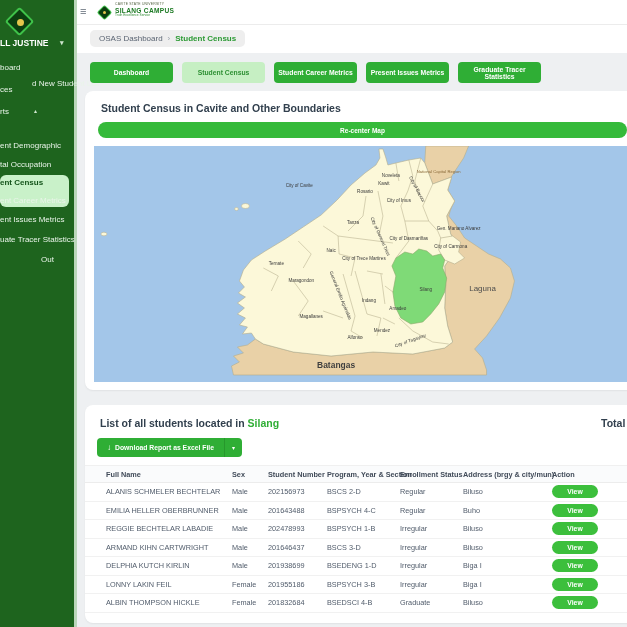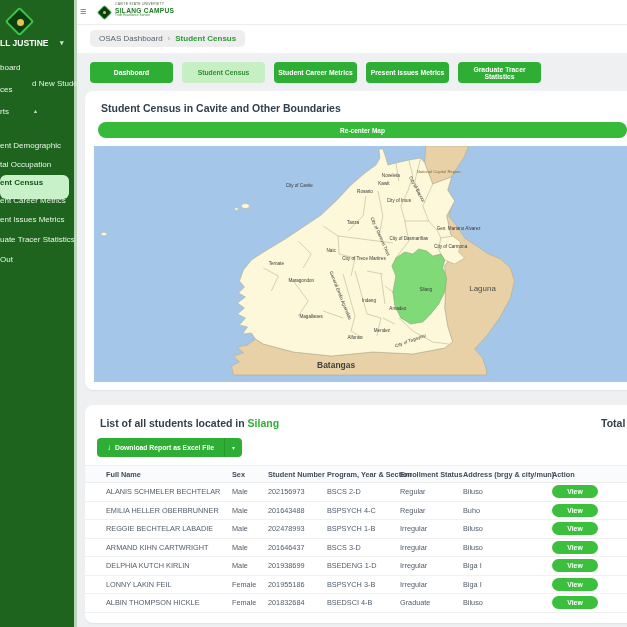--- a/index.html
+++ b/index.html
@@ -13,21 +13,21 @@
   .side-logo { position:absolute; left:5px; top:7px; width:30px; height:30px; }
   .side-logo .dia { position:absolute; left:4px; top:4px; width:21px; height:21px;
                     transform:rotate(45deg); background:#0c3f10; border:2.5px solid #3fc24a; border-radius:3px; }
   .side-logo .core { position:absolute; left:12px; top:12px; width:7px; height:7px; border-radius:50%; background:#e5c64b; }
   .side-user { position:absolute; left:0; top:36px; width:77px; height:14px; color:#fff;
                font-size:8.5px; font-weight:bold; line-height:14px; cursor:pointer; }
   .side-user .chev { position:absolute; left:60px; top:0; font-size:7px; color:#cfe6cf; }
   .side-item { position:absolute; left:0; width:95px; height:15px; color:#e9f4e9; font-size:8px;
                line-height:15px; white-space:nowrap; cursor:pointer; }
   .side-item.active { background:#c9f1c9; color:#14531a; font-weight:bold; width:69px;
-                      border-radius:6px; height:24px; line-height:16px; }
+                      border-radius:6px; height:32px; line-height:16px; }
   .side-caret { position:absolute; left:34px; top:0; font-size:6px; color:#cfe6cf; }
 
   
   .main { position:absolute; left:77px; top:0; width:563px; height:627px; }
 
   .topbar { position:relative; height:25px; background:#fff; border-bottom:1px solid #ececec; }
   .burger { position:absolute; left:3px; top:5px; font-size:11px; color:#5f6a75; cursor:pointer; }
   .nav-logo { position:absolute; left:19px; top:4px; width:17px; height:17px; }
   .nav-logo .dia { position:absolute; left:3px; top:3px; width:11px; height:11px;
                    transform:rotate(45deg); background:#0c3f10; border:1.5px solid #3fc24a; border-radius:2px; }
@@ -99,21 +99,21 @@
         <div class="side-item" style="top: 60px;"><span>board</span></div>
         <div class="side-item" style="top: 82px;"><span>ces</span></div>
         <div class="side-item" style="top: 76px; margin-left: 32px;"><span>d New Student List</span></div>
         <div class="side-item" style="top: 104px;"><span>rts</span><span class="side-caret">▴</span></div>
         <div class="side-item" style="top: 138px;"><span>ent Demographic</span></div>
         <div class="side-item" style="top: 157px;"><span>tal Occupation</span></div>
         <div class="side-item active" style="top: 175px;"><span>ent Census</span></div>
         <div class="side-item" style="top: 193px;"><span>ent Career Metrics</span></div>
         <div class="side-item" style="top: 212px;"><span>ent Issues Metrics</span></div>
         <div class="side-item" style="top: 232px;"><span>uate Tracer Statistics</span></div>
-        <div class="side-item" style="top: 252px;"><span>Out</span></div>
+        <div class="side-item" style="top: 252px; text-align: center;"><span>Out</span></div>
       </nav>
     <div class="side-scroll"></div>
   </aside>
 
   <div class="main">
 
     <header class="topbar">
       <span class="burger">≡</span>
       <div class="nav-logo">
         <div class="dia"></div>

